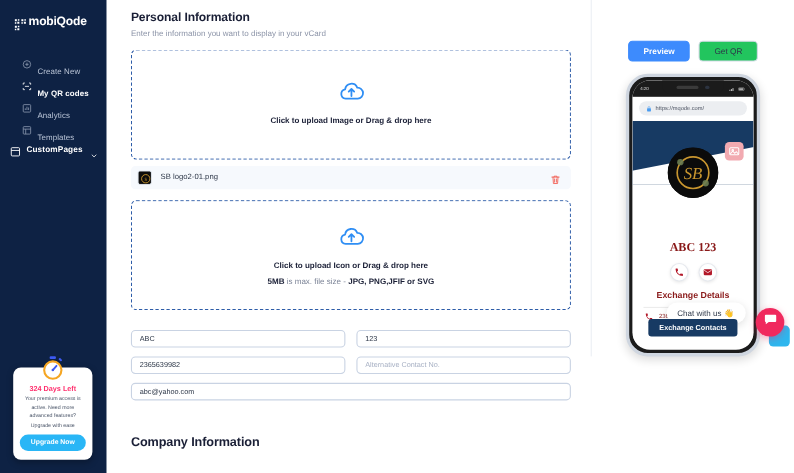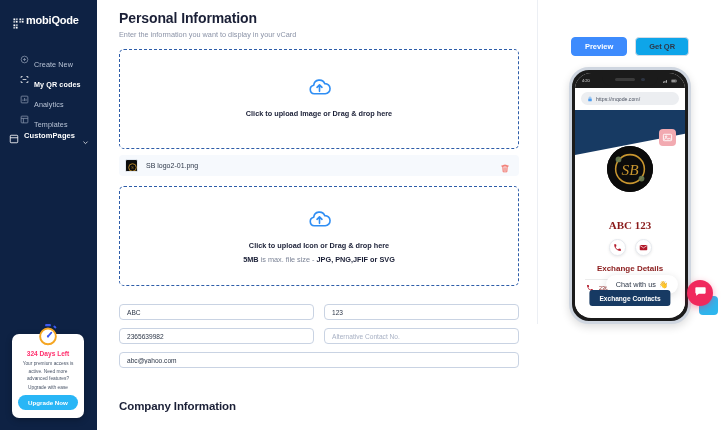--- a/index.html
+++ b/index.html
@@ -85,21 +85,21 @@
 
   
   .main {
     flex: 1; height: 430px;
     background: #ffffff;
     padding: 10px 18px 0 22px;
     overflow: hidden;
     position: relative;
   }
   .section-title {
-    font-size: 14px; font-weight: bold; color: #1a1f36;
+    font-size: 11px; font-weight: bold; color: #1a1f36;
     letter-spacing: -0.1px;
   }
   .section-sub {
     font-size: 7.3px; color: #8b93a7; margin-top: 4px;
   }
   .dropzone {
     margin-top: 10px;
     border: 1.3px dashed #2d5ca8;
     border-radius: 5px;
     height: 100px;
@@ -155,21 +155,21 @@
     border-left: 1px solid #eceff4;
     position: relative;
     display: flex; flex-direction: column; align-items: center;
     padding-top: 37px;
   }
   .pv-tabs { display: flex; gap: 8px; margin-bottom: 11px; }
   .pv-tab {
     border-radius: 4px; font-size: 7.5px;
     padding: 4px 13px; cursor: pointer;
     font-family: "Liberation Sans", sans-serif;
-    border: 1px solid #d4dbe6; background: #0ea5e9; color: #2d3748; font-weight: bold;
+    border: 1px solid #d4dbe6; background: #22c55e; color: #2d3748;
   }
   .pv-tab.sel {
     background: #3d8bfd; border-color: #3d8bfd;
     color: #fff; font-weight: bold;
   }
   .phone {
     width: 122px; height: 270px;
     border: 3.5px solid #cfd6e0;
     border-radius: 20px;
     background: #1b1b1b;
@@ -218,21 +218,21 @@
     transform: rotate(-11deg);
   }
   .pic-chip {
     position: absolute; right: 9px; top: 19px;
     width: 17px; height: 17px; border-radius: 4px;
     background: #f2aab1; display: flex;
     align-items: center; justify-content: center;
     z-index: 3;
   }
   .avatar {
-    position: absolute; top: 36px; left: 50%;
+    position: absolute; top: 24px; left: 50%;
     transform: translateX(-50%);
     width: 46px; height: 46px; border-radius: 50%;
     background: #0c0c0c; z-index: 4;
     display: flex; align-items: center; justify-content: center;
   }
   .card-name {
     text-align: center; margin-top: 51px;
     font-family: "Liberation Serif", serif;
     font-size: 11px; font-weight: bold; color: #8a1a1a;
   }

